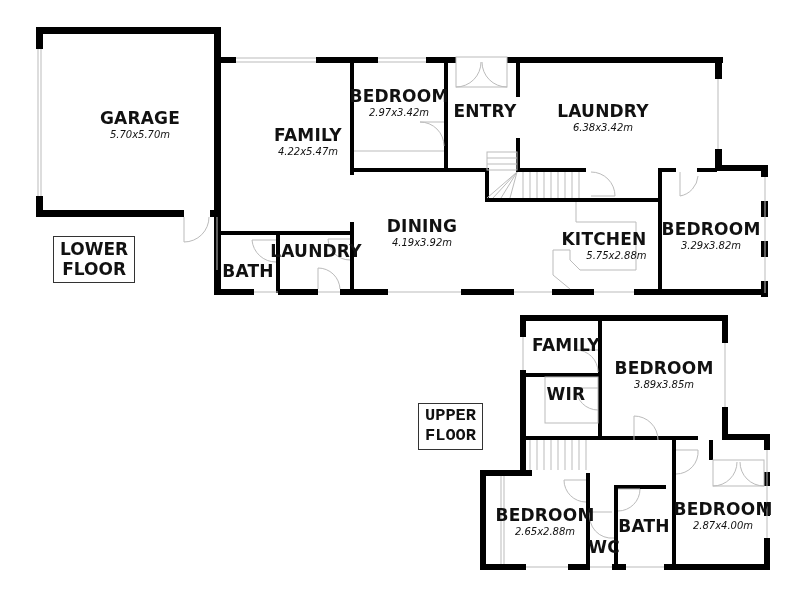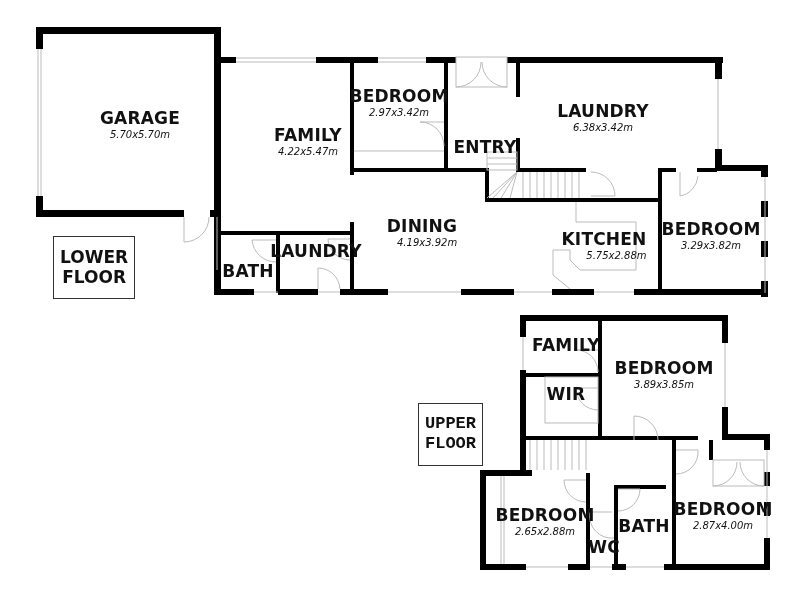--- a/index.html
+++ b/index.html
@@ -1,21 +1,21 @@
 <!DOCTYPE html>
 <html><head>
 <meta charset="utf-8">
 <style>
   html, body { margin: 0; padding: 0; background: #ffffff; }
   body { width: 800px; height: 600px; position: relative; overflow: hidden; font-family: "DejaVu Sans", sans-serif; }
   svg.plan { position: absolute; left: 0; top: 0; }
   .room-label { position: absolute; text-align: center; color: #111; line-height: 1.15; transform: translate(-50%, -50%); white-space: nowrap; }
   .room-name { font-size: 17px; font-weight: bold; letter-spacing: 0.2px; display: block; }
   .room-dim { font-size: 10px; font-style: italic; display: block; }
-  .floor-tag { position: absolute; border: 1px solid #333; background: #fff; font-weight: bold; font-size: 17px; text-align: center; line-height: 1.2; padding: 10px 6px; color: #111; }
+  .floor-tag { position: absolute; border: 1px solid #333; background: #fff; font-weight: bold; font-size: 17px; text-align: center; line-height: 1.2; padding: 2px 6px; color: #111; }
 </style>
 </head>
 <body>
 
 <svg class="plan" width="800" height="600" viewBox="0 0 800 600">
   <g fill="#000">
 
     <rect x="36" y="27" width="184" height="7"></rect>
     <rect x="36" y="27" width="7" height="22"></rect>
     <rect x="36" y="196" width="7" height="21"></rect>
@@ -198,28 +198,28 @@
   <span class="room-dim">5.70x5.70m</span>
 </div>
 <div class="room-label" style="left:308px; top:142px;">
   <span class="room-name">FAMILY</span>
   <span class="room-dim">4.22x5.47m</span>
 </div>
 <div class="room-label" style="left:399px; top:103px;">
   <span class="room-name">BEDROOM</span>
   <span class="room-dim">2.97x3.42m</span>
 </div>
-<div class="room-label" style="left:485px; top:112px;margin-top:36px;">
+<div class="room-label" style="left:485px; top:112px;">
   <span class="room-name">ENTRY</span>
 </div>
 <div class="room-label" style="left:603px; top:118px;">
   <span class="room-name">LAUNDRY</span>
   <span class="room-dim">6.38x3.42m</span>
 </div>
-<div class="room-label" style="left:422px; top:233px;text-align:right;">
+<div class="room-label" style="left:422px; top:233px;">
   <span class="room-name">DINING</span>
   <span class="room-dim">4.19x3.92m</span>
 </div>
 <div class="room-label" style="left:604px; top:246px;text-align:right;">
   <span class="room-name">KITCHEN</span>
   <span class="room-dim">5.75x2.88m</span>
 </div>
 <div class="room-label" style="left:711px; top:236px;">
   <span class="room-name">BEDROOM</span>
   <span class="room-dim">3.29x3.82m</span>

